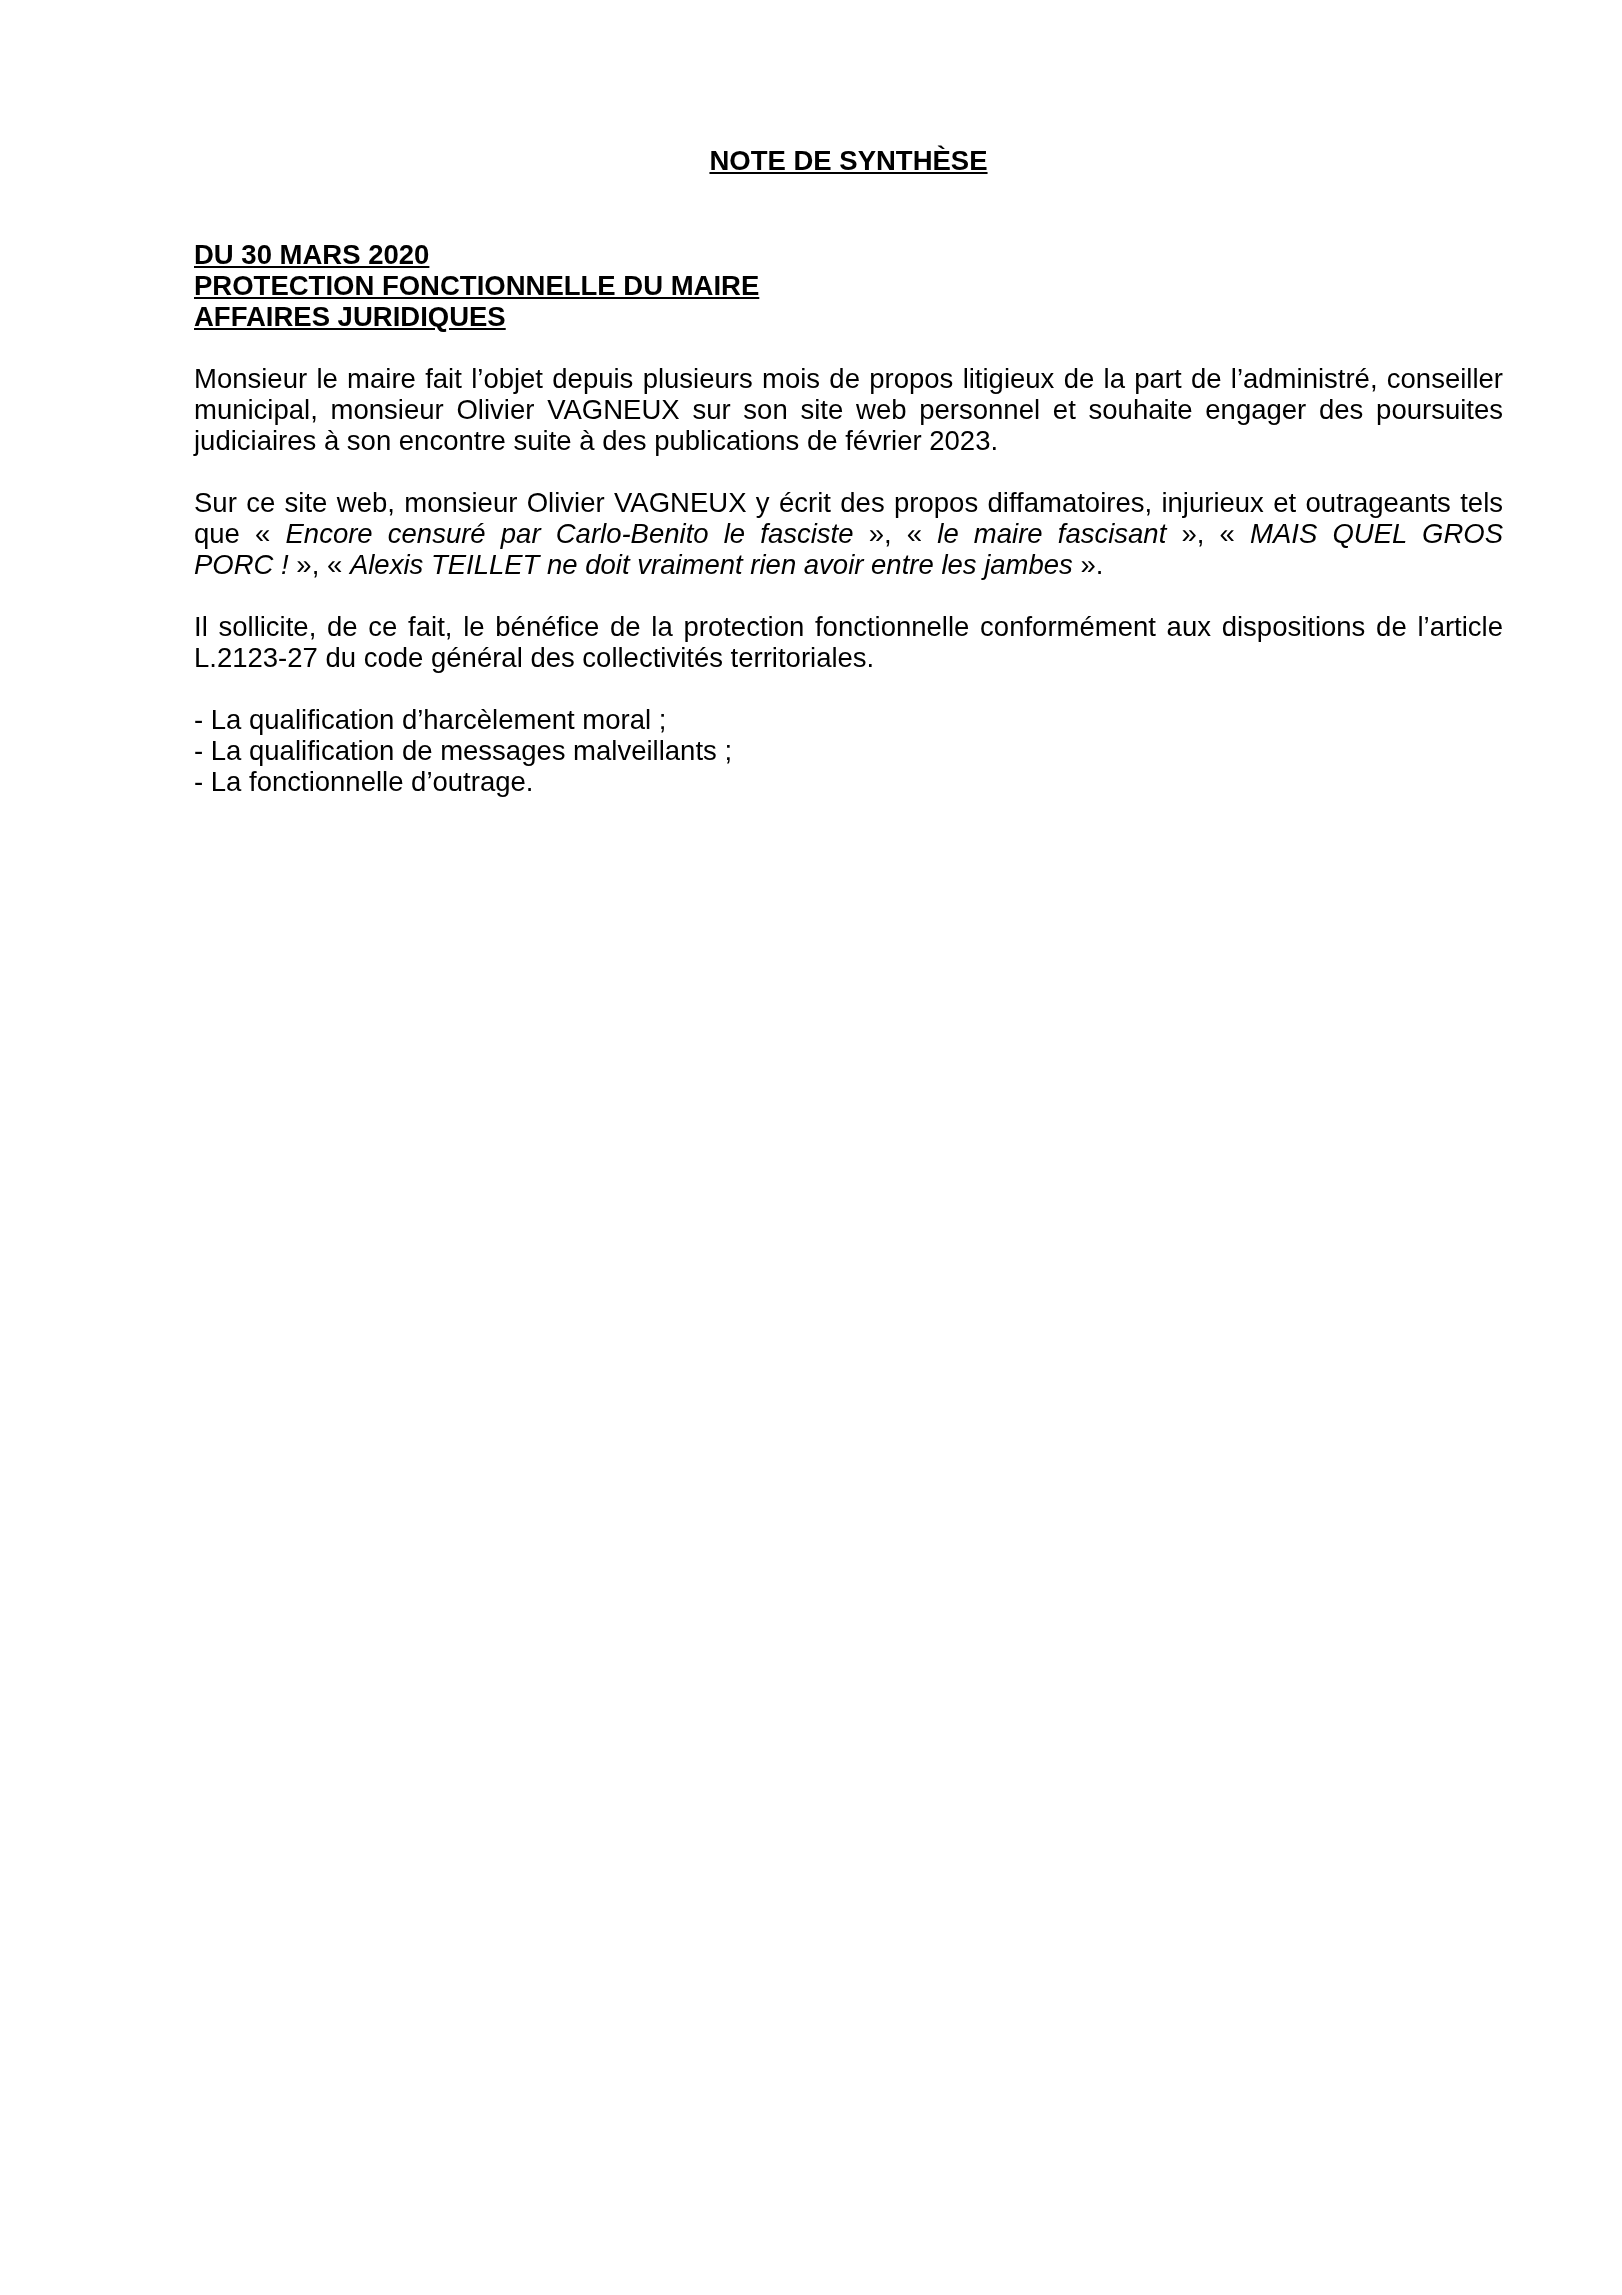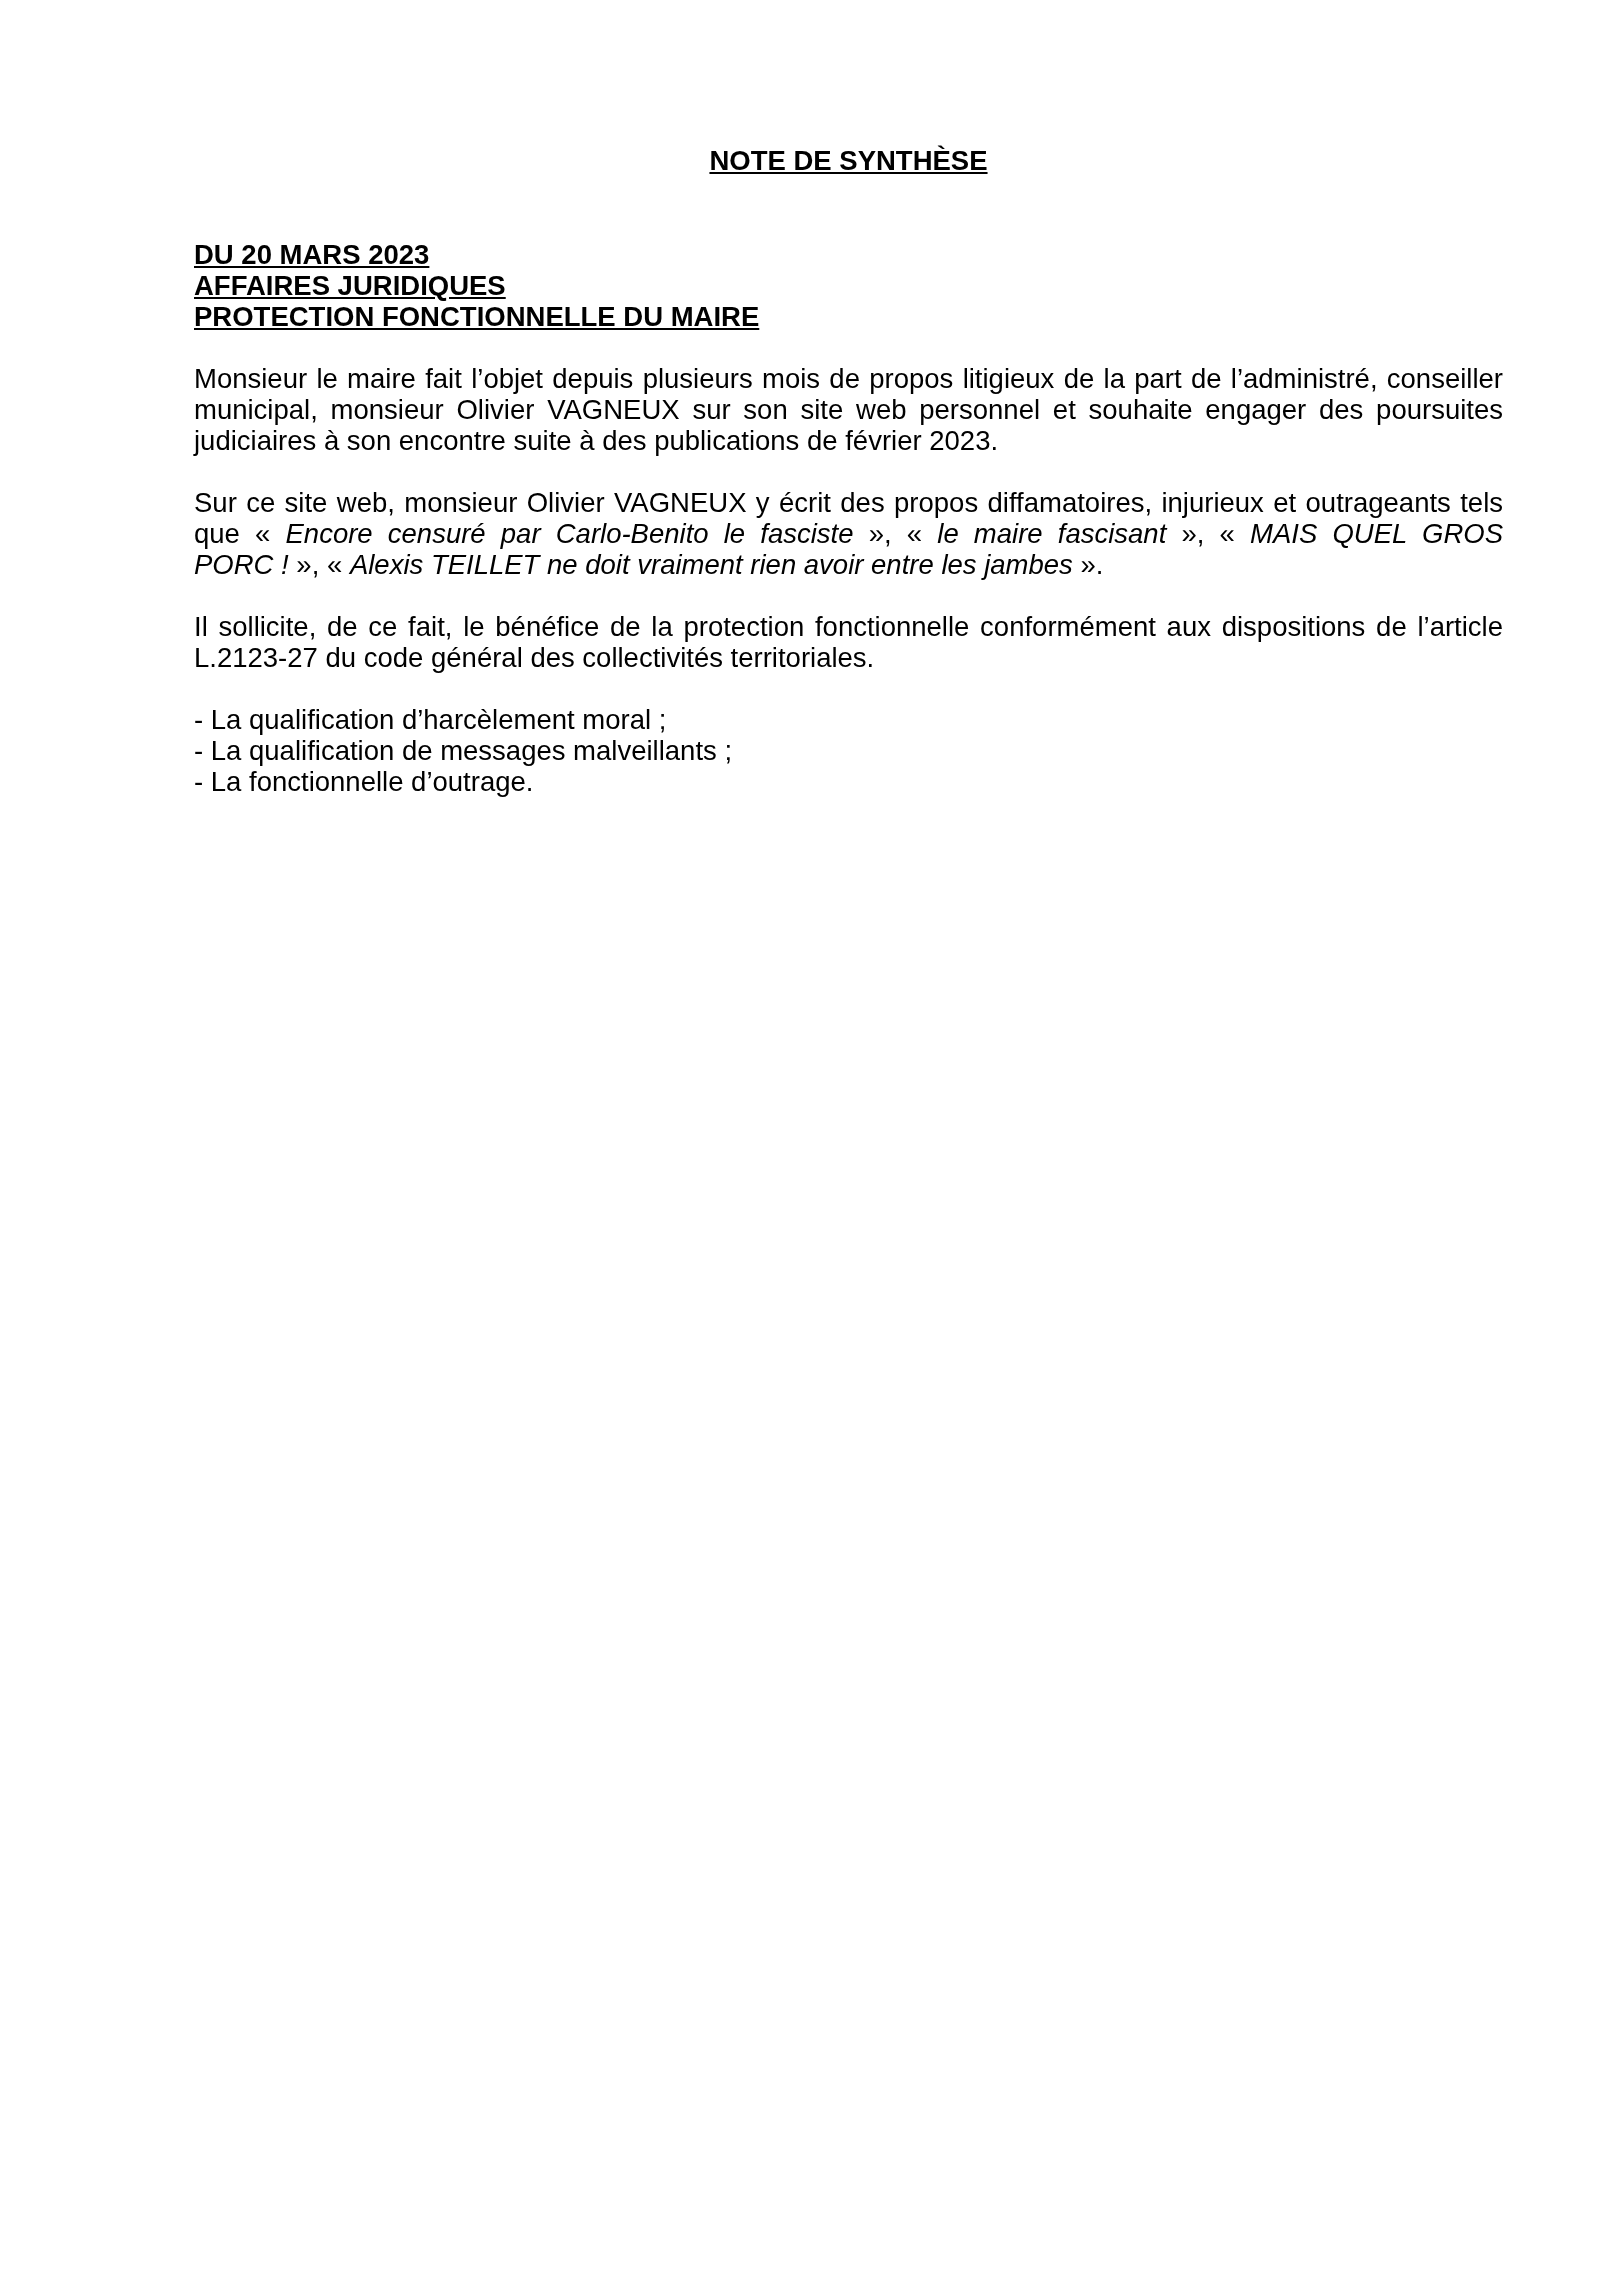--- a/index.html
+++ b/index.html
@@ -53,23 +53,23 @@
   }
 </style>
 </head>
 <body>
 
 <div class="page">
 
   <h1 class="doc-title">NOTE DE SYNTHÈSE</h1>
 
   <div class="header-block">
-    <p class="header-line"><span>DU 20 MARS 2023</span></p>
+    <p class="header-line"><span>DU 30 MARS 2020</span></p>
+    <p class="header-line"><span>PROTECTION FONCTIONNELLE DU MAIRE</span></p>
     <p class="header-line"><span>AFFAIRES JURIDIQUES</span></p>
-    <p class="header-line"><span>PROTECTION FONCTIONNELLE DU MAIRE</span></p>
   </div>
 
   <p class="para">Monsieur le maire fait l’objet depuis plusieurs mois de propos litigieux de la part de l’administré, conseiller municipal, monsieur Olivier VAGNEUX sur son site web personnel et souhaite engager des poursuites judiciaires à son encontre suite à des publications de février 2023.</p>
 
   <p class="para"><span>Sur ce site web, monsieur Olivier VAGNEUX y écrit des propos diffamatoires, injurieux et outrageants tels que «&nbsp;</span><span class="it">Encore censuré par Carlo-Benito le fasciste</span><span>&nbsp;», «&nbsp;</span><span class="it">le maire fascisant</span><span>&nbsp;», «&nbsp;</span><span class="it">MAIS QUEL GROS PORC&nbsp;!</span><span>&nbsp;», «&nbsp;</span><span class="it">Alexis TEILLET ne doit vraiment rien avoir entre les jambes</span><span>&nbsp;».</span></p>
 
   <p class="para">Il sollicite, de ce fait, le bénéfice de la protection fonctionnelle conformément aux dispositions de l’article L.2123-27 du code général des collectivités territoriales.</p>
 
   <div class="list-block">
     <p class="list-line">- La qualification d’harcèlement moral&nbsp;;</p>

